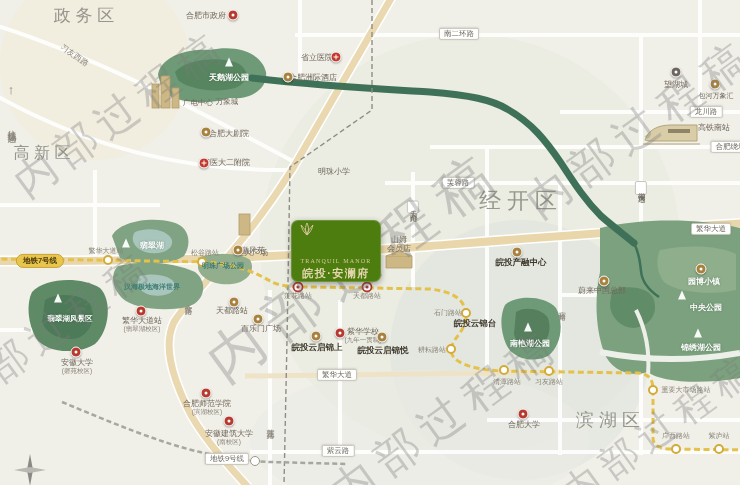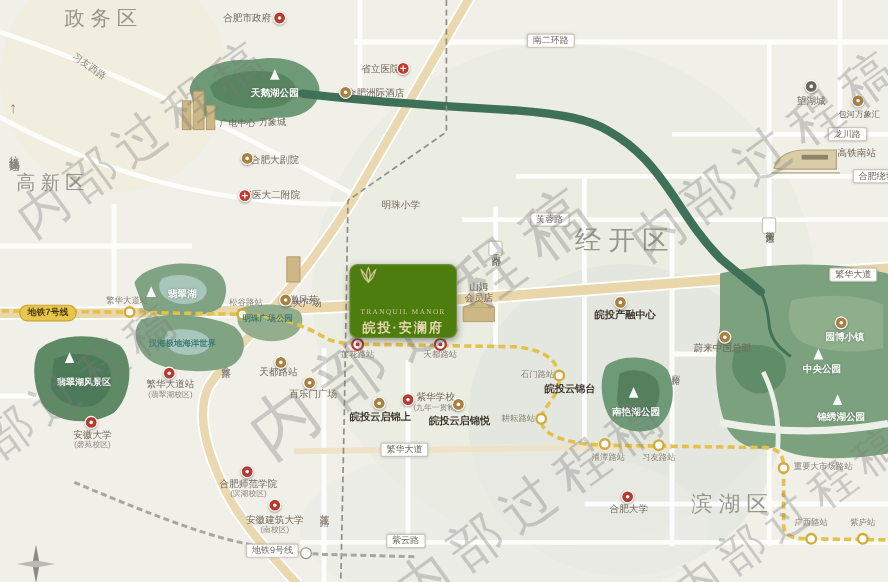--- a/index.html
+++ b/index.html
@@ -185,21 +185,21 @@
       <div class="lbl roadtext" style="left: 74px; top: 56px; transform: translate(-50%, -50%) rotate(35deg);">习友西路</div>
       <div class="lbl vtext" style="left: 187px; top: 300px; transform: translate(-50%, -50%);">金寨路</div>
       <div class="lbl vtext" style="left: 269px; top: 424px; transform: translate(-50%, -50%);">莲花路</div>
       <div class="lbl vtext" style="left: 562px; top: 308px; font-size: 7px; transform: translate(-50%, -50%);">宿松路</div>
       <div class="lbl vtext" style="left: 11px; top: 125px; font-size: 9px; transform: translate(-50%, -50%);">往机场高速</div>
       <div class="lbl roadtext" style="left: 11px; top: 90px; font-size: 13px; transform: translate(-50%, -50%);">↑</div>
       <div class="lbl park" style="left: 229px; top: 78px; transform: translate(-50%, -50%);">天鹅湖公园</div>
       <div class="lbl park" style="left: 152px; top: 246px; transform: translate(-50%, -50%);">翡翠湖</div>
       <div class="lbl park" style="left: 70px; top: 319px; font-size: 7.5px; transform: translate(-50%, -50%);">翡翠湖风景区</div>
       <div class="lbl park" style="left: 530px; top: 344px; transform: translate(-50%, -50%);">南艳湖公园</div>
-      <div class="lbl park" style="left: 685px; top: 308px; transform: translate(-50%, -50%);">中央公园</div>
+      <div class="lbl park" style="left: 706px; top: 308px; transform: translate(-50%, -50%);">中央公园</div>
       <div class="lbl park" style="left: 704px; top: 282px; transform: translate(-50%, -50%);">园博小镇</div>
       <div class="lbl park" style="left: 701px; top: 348px; transform: translate(-50%, -50%);">锦绣湖公园</div>
       <div class="lbl park-teal" style="left: 223px; top: 266px; transform: translate(-50%, -50%);">明珠广场公园</div>
       <div class="lbl park-teal" style="left: 152px; top: 287px; transform: translate(-50%, -50%);">汉海极地海洋世界</div>
       <div class="lbl poi" style="left: 206px; top: 16px; transform: translate(-50%, -50%);">合肥市政府</div>
       <div class="lbl poi" style="left: 198px; top: 103px; font-size: 7.5px; transform: translate(-50%, -50%);">广电中心</div>
       <div class="lbl poi" style="left: 227px; top: 102px; font-size: 7.5px; transform: translate(-50%, -50%);">万象城</div>
       <div class="lbl poi" style="left: 229px; top: 134px; transform: translate(-50%, -50%);">合肥大剧院</div>
       <div class="lbl poi" style="left: 317px; top: 58px; transform: translate(-50%, -50%);">省立医院</div>
       <div class="lbl poi" style="left: 313px; top: 78px; transform: translate(-50%, -50%);">合肥洲际酒店</div>

